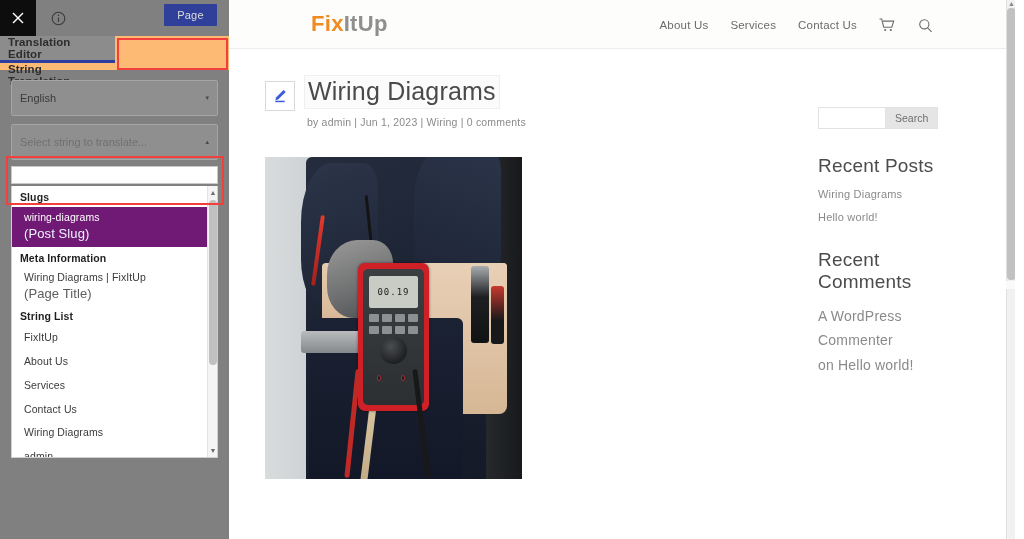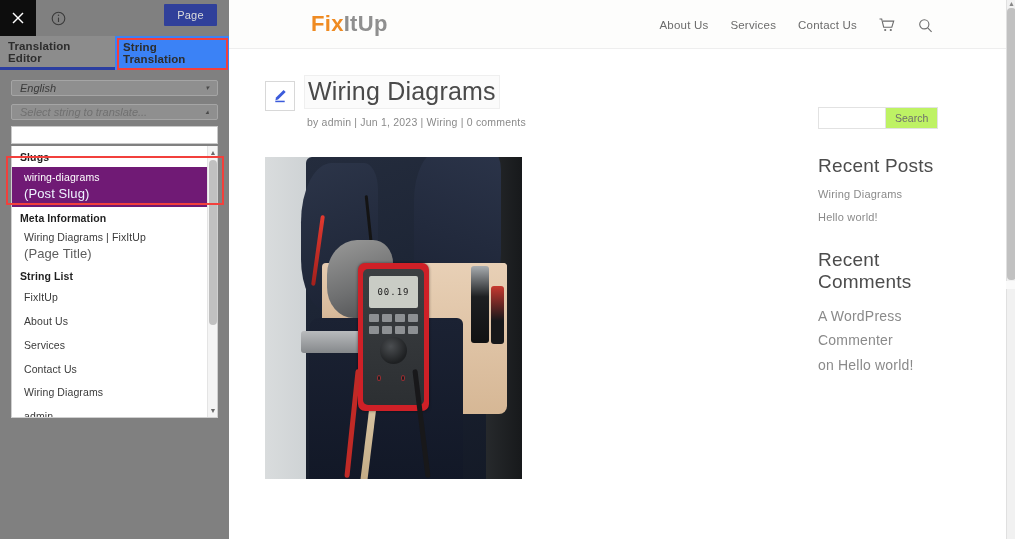--- a/index.html
+++ b/index.html
@@ -253,21 +253,21 @@
     background: #fff;
     outline: none;
     font-size: 10px;
     padding: 0 4px;
     color: #555;
   }
   .search-btn {
     height: 22px;
     border: 1px solid #e2e2e2;
     border-left: none;
-    background: #bef264;
+    background: #e5e5e5;
     color: #6e6e6e;
     font-size: 10.5px;
     padding: 0 9px;
     cursor: pointer;
     font-family: "Liberation Sans", sans-serif;
   }
   .widget { margin-top: 26px; }
   .widget-title {
     font-size: 19px;
     font-weight: normal;
@@ -358,23 +358,24 @@
     border: none;
     font-size: 11px;
     font-family: "Liberation Sans", sans-serif;
     cursor: pointer;
     border-radius: 1px;
     letter-spacing: 0.2px;
   }
   .tabs {
     position: relative;
     height: 34px;
-    background: #3b82f6;
+    background: #fdba74;
     display: flex;
     align-items: stretch;
+    flex-direction: column;
   }
   .tab {
     display: flex;
     align-items: center;
     justify-content: center;
     font-size: 11.5px;
     color: #2d2d2d;
     font-weight: bold;
     cursor: pointer;
     letter-spacing: 0.1px;
@@ -395,31 +396,30 @@
     pointer-events: none;
     z-index: 40;
   }
   .panel-body {
     position: relative;
     padding: 0 11px;
   }
   .field-select {
     position: relative;
     margin-top: 10px;
-    height: 16px;
+    height: 36px;
     background: #8f8f8f;
     border: 1px solid #a5a5a5;
     border-radius: 2px;
     display: flex;
     align-items: center;
     padding: 0 8px;
     font-size: 11px;
     color: #3a3a3a;
     cursor: pointer;
-    font-style: italic;
   }
   .field-select.placeholder { color: #707070; margin-top: 8px; }
   .caret {
     position: absolute;
     right: 8px; top: 50%;
     transform: translateY(-50%);
     font-size: 7px;
     color: #4a4a4a;
   }
   .search-box {

